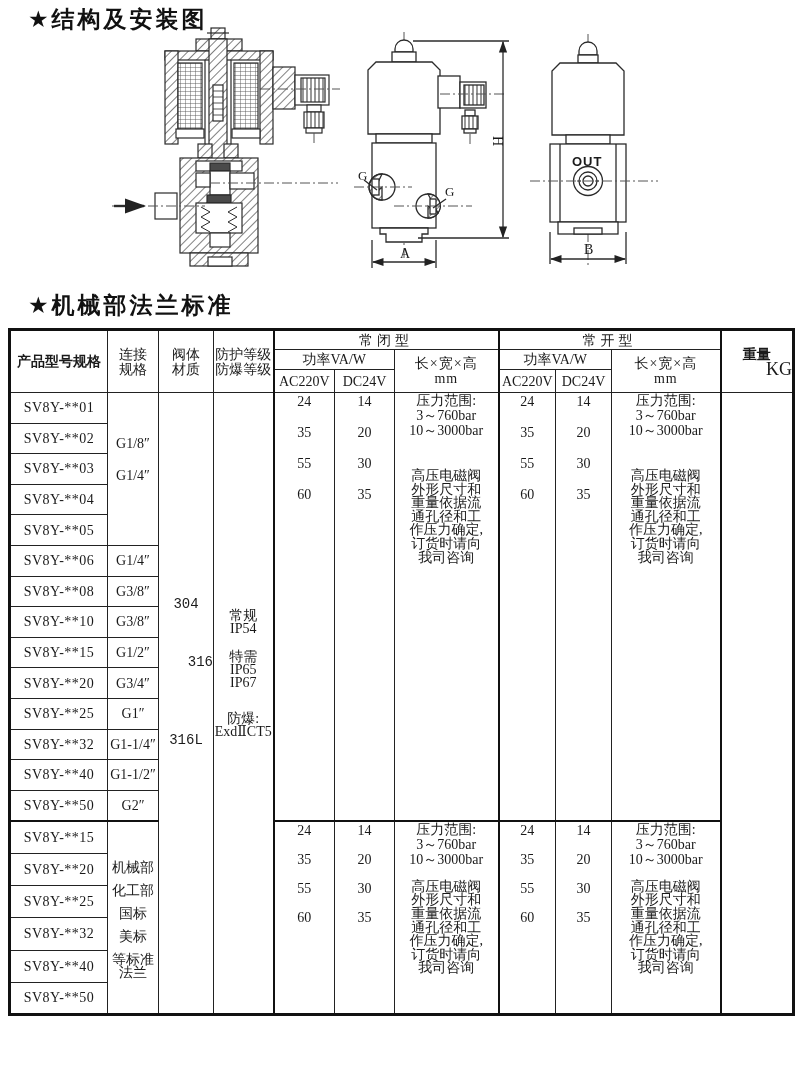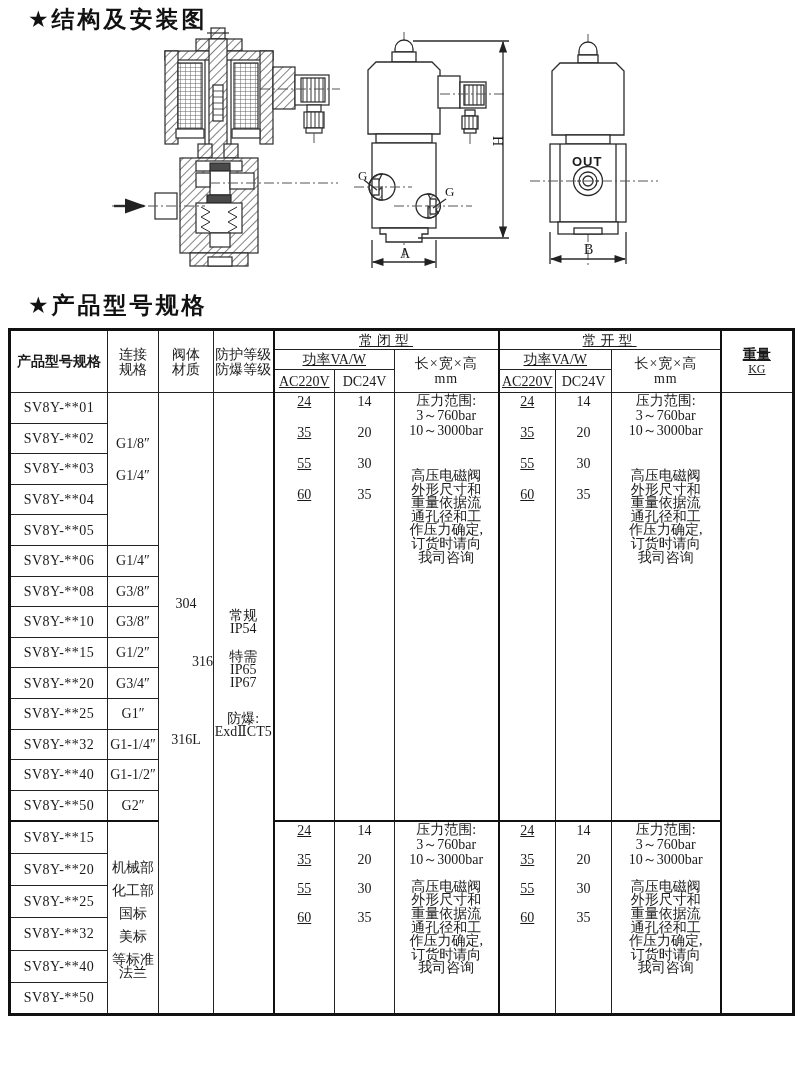--- a/index.html
+++ b/index.html
@@ -6,39 +6,39 @@
   body{width:800px;height:1068px;position:relative;background:#fff;color:#1a1a1a;
        font-family:"Liberation Serif","DejaVu Serif",serif;}
   .abs{position:absolute;}
   .title{font-family:"Liberation Sans","DejaVu Sans",sans-serif;font-weight:bold;
          font-size:23px;letter-spacing:3px;color:#111;white-space:nowrap;}
   
   .tblwrap{left:8px;top:328px;}
   table.spec{border-collapse:collapse;table-layout:fixed;width:784px;border:3px solid #111;}
   table.spec td{border:1px solid #222;text-align:center;padding:0;vertical-align:middle;
                 font-size:14px;line-height:15px;overflow:visible;}
-  .hl{border-left:2.5px solid #111 !important;text-decoration:underline;}
+  .hl{border-left:2.5px solid #111 !important;}
   .ht{border-top:2.5px solid #111 !important;}
   .vt{vertical-align:top !important;}
   tr.h1{height:20px;} tr.h2{height:20px;} tr.h3{height:23px;}
   tr.r1{height:30.6px;} tr.r2{height:32.3px;}
   .th-model{font-family:Liberation Serif, serif;font-weight:bold;font-size:15px;}
   .th2{font-size:13.5px;line-height:15px;}
   .th-grp{font-size:14px;letter-spacing:4px;}
   .th-pow{font-size:13px;}
   .th-acdc{font-size:14px;font-family:"Liberation Serif",serif;}
   .th-dims{font-size:15px;letter-spacing:1px;line-height:16px;}
   .th-wt{font-size:15px;line-height:17px;font-family:"Liberation Sans",sans-serif;font-weight:bold;}
-  .th-wt .kg{font-family:"Liberation Serif",serif;font-weight:normal;font-size:12px;}
+  .th-wt .kg{font-family:"Liberation Serif",serif;font-weight:normal;font-size:18px;text-align:right;}
   td.model{font-size:15px;letter-spacing:0.5px;font-family:"Liberation Serif",serif;}
   td.conn{font-size:13px;}
   td.conng{font-size:13.5px;}
   .conng div{line-height:16px;}
   .conng .c0{margin-top:43px;} .conng .c1{margin-top:16px;}
-  td.mat{font-size:17px;}
+  td.mat{font-size:17px;font-family:Liberation Mono, monospace;}
   .mat .m0{margin-top:202px;line-height:18px;}
   .mat .m1{margin-top:40px;line-height:18px;text-align:right;}
   .mat .m2{margin-top:60px;line-height:18px;}
   td.prot{font-size:12.5px;}
   .prot div{line-height:13px;}
   .prot .p0{margin-top:216px;}
   .prot .gA{margin-top:15px;}
   .prot .gB{margin-top:23px;}
   td.pw{font-size:17px;}
   .pw div{line-height:18px;margin-bottom:13px;}
@@ -229,21 +229,21 @@
     <g>
       <line x1="22" y1="200" x2="22" y2="232"></line>
       <line x1="98" y1="200" x2="98" y2="232"></line>
       <line x1="23" y1="227" x2="97" y2="227" marker-start="url(#arr)" marker-end="url(#arr)"></line>
     </g>
   </g>
   <text x="44" y="134" font-size="13" class="outtxt" letter-spacing="1">OUT</text>
   <text x="56" y="222" font-size="14">B</text>
 </svg>
 
-<div class="abs title" style="left:28px;top:290px;">★产品型号规格</div>
+<div class="abs title" style="left:28px;top:290px;">★机械部法兰标准</div>
 
 <div class="abs tblwrap">
 <table class="spec">
 <colgroup>
   <col style="width:98px">
         <col style="width:51px">
         <col style="width:55px">
         <col style="width:60px">
   <col style="width:61px">
         <col style="width:60px">

